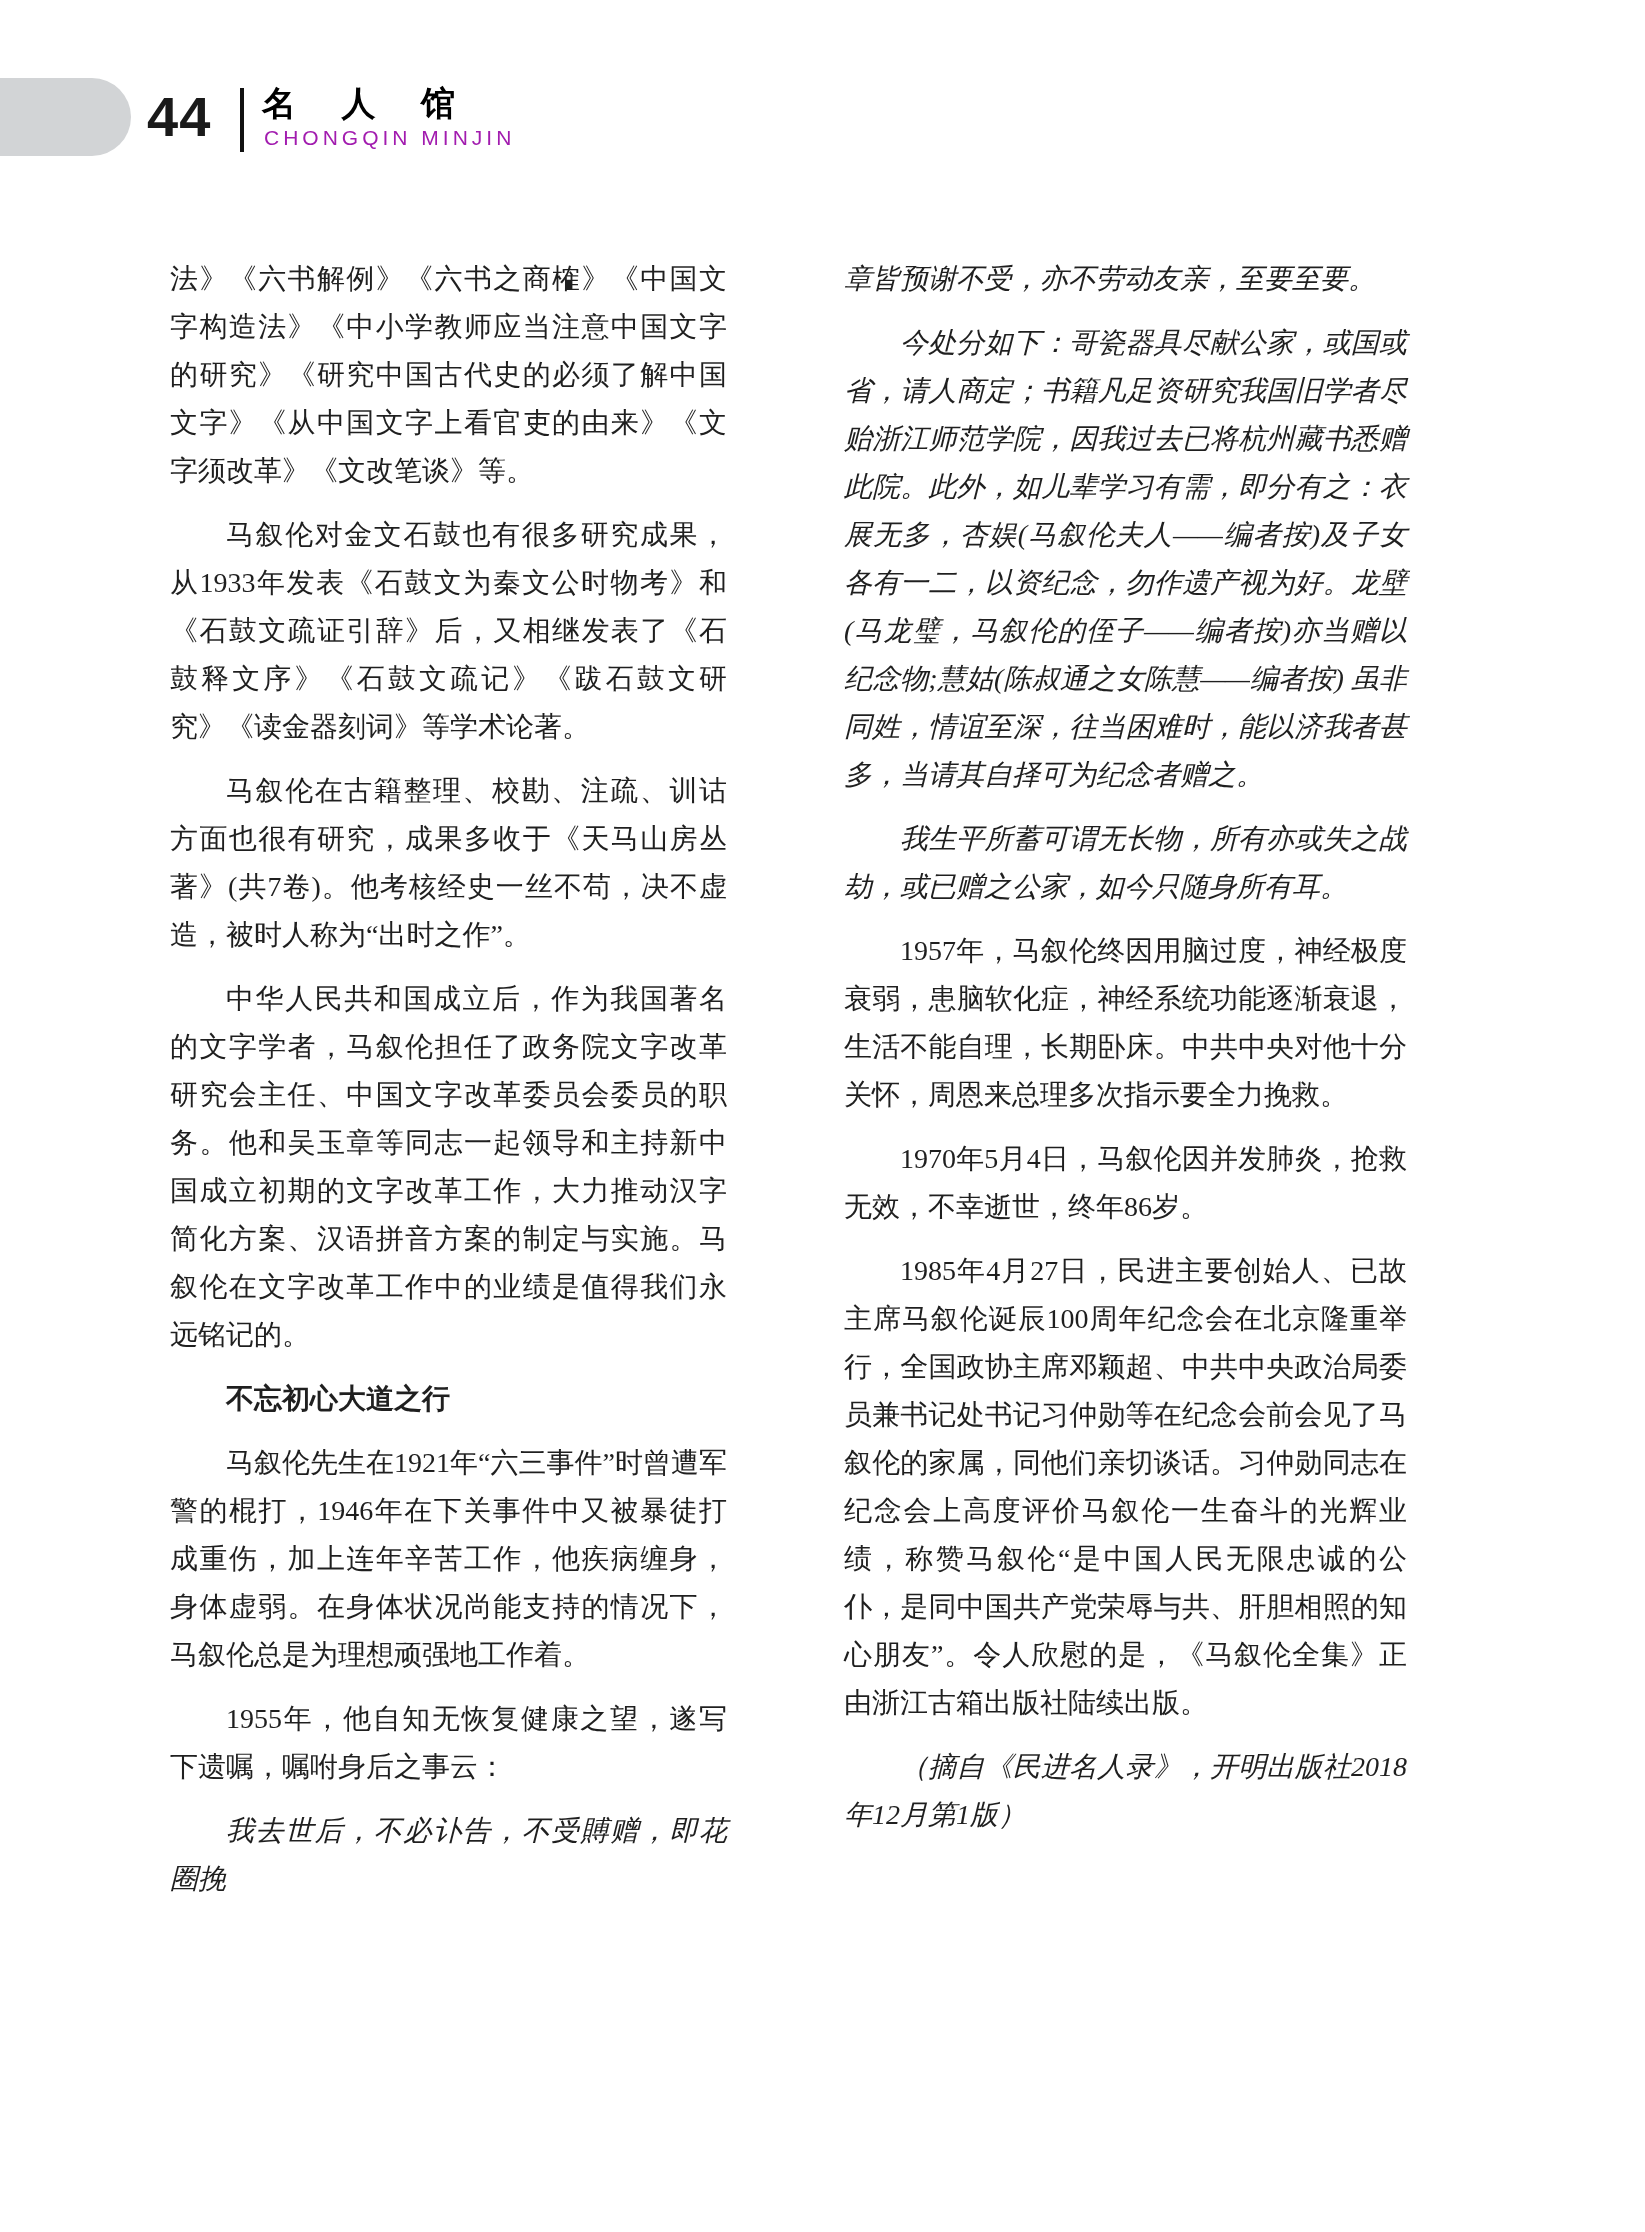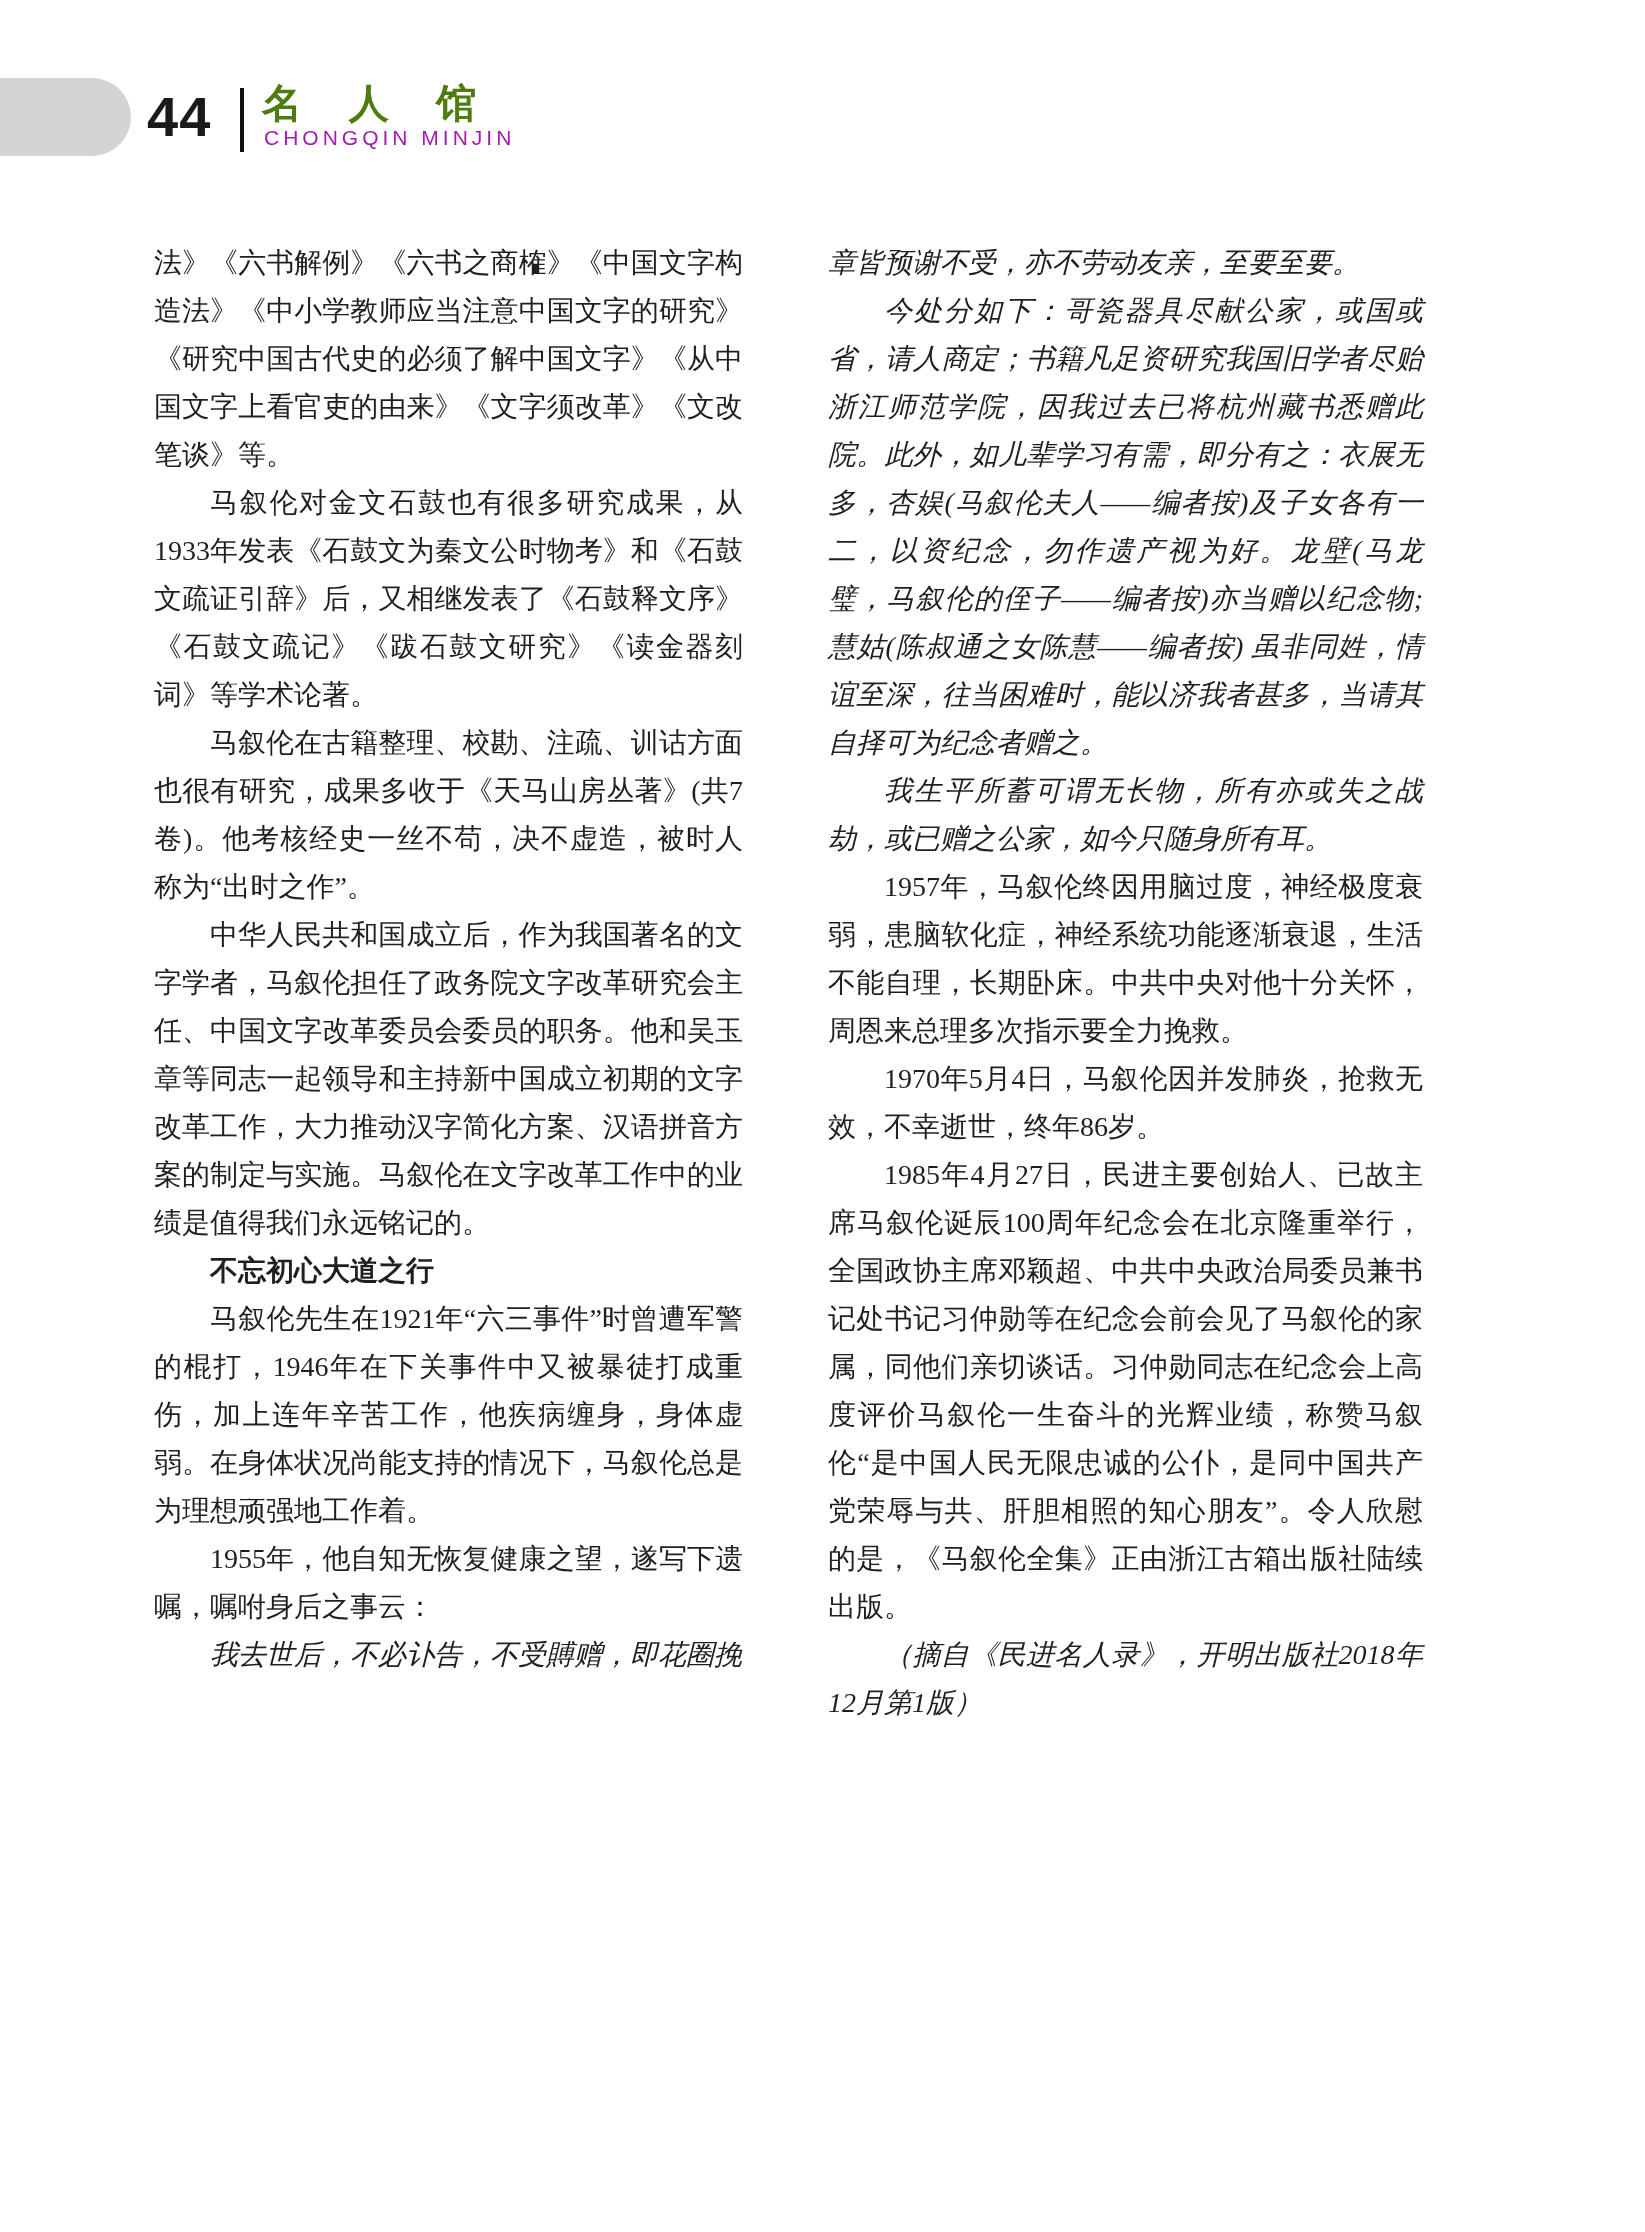--- a/index.html
+++ b/index.html
@@ -24,41 +24,41 @@
     color: #1a1a1a; letter-spacing: 1px;
   }
   .header-divider {
     position: absolute; left: 240px; top: 88px;
     width: 4px; height: 64px;
     background: #111111;
   }
   .section-title {
     position: absolute; left: 262px; top: 84px;
     font-family: "Liberation Sans", sans-serif;
-    font-weight: bold; font-size: 40px; line-height: 38px;
-    letter-spacing: 18px; color: #4d7c0f;
+    font-weight: bold; font-size: 34px; line-height: 38px;
+    letter-spacing: 18px; color: #000000;
     white-space: nowrap;
   }
   .section-subtitle {
     position: absolute; left: 264px; top: 125px;
     font-family: "Liberation Sans", sans-serif;
     font-size: 21px; line-height: 26px;
     letter-spacing: 4px; color: #a21caf;
     white-space: nowrap;
   }
   
   .text-column {
     position: absolute; top: 239px;
     font-size: 28px; line-height: 48px;
     text-align: justify;
     color: #1f1f1f;
   }
   .col-left  { left: 154px; width: 589px; }
   .col-right { left: 828px; width: 595px; }
-  .text-column p { margin: 0; padding: 0; }
+  .text-column p { margin: 16px; padding: 0; }
   .indent { text-indent: 2em; }
   .kai {
     font-style: italic;
     font-family: "Liberation Serif", serif;
   }
   .para-heading {
     font-family: "Liberation Sans", sans-serif;
     font-weight: bold;
     font-style: normal;
   }

